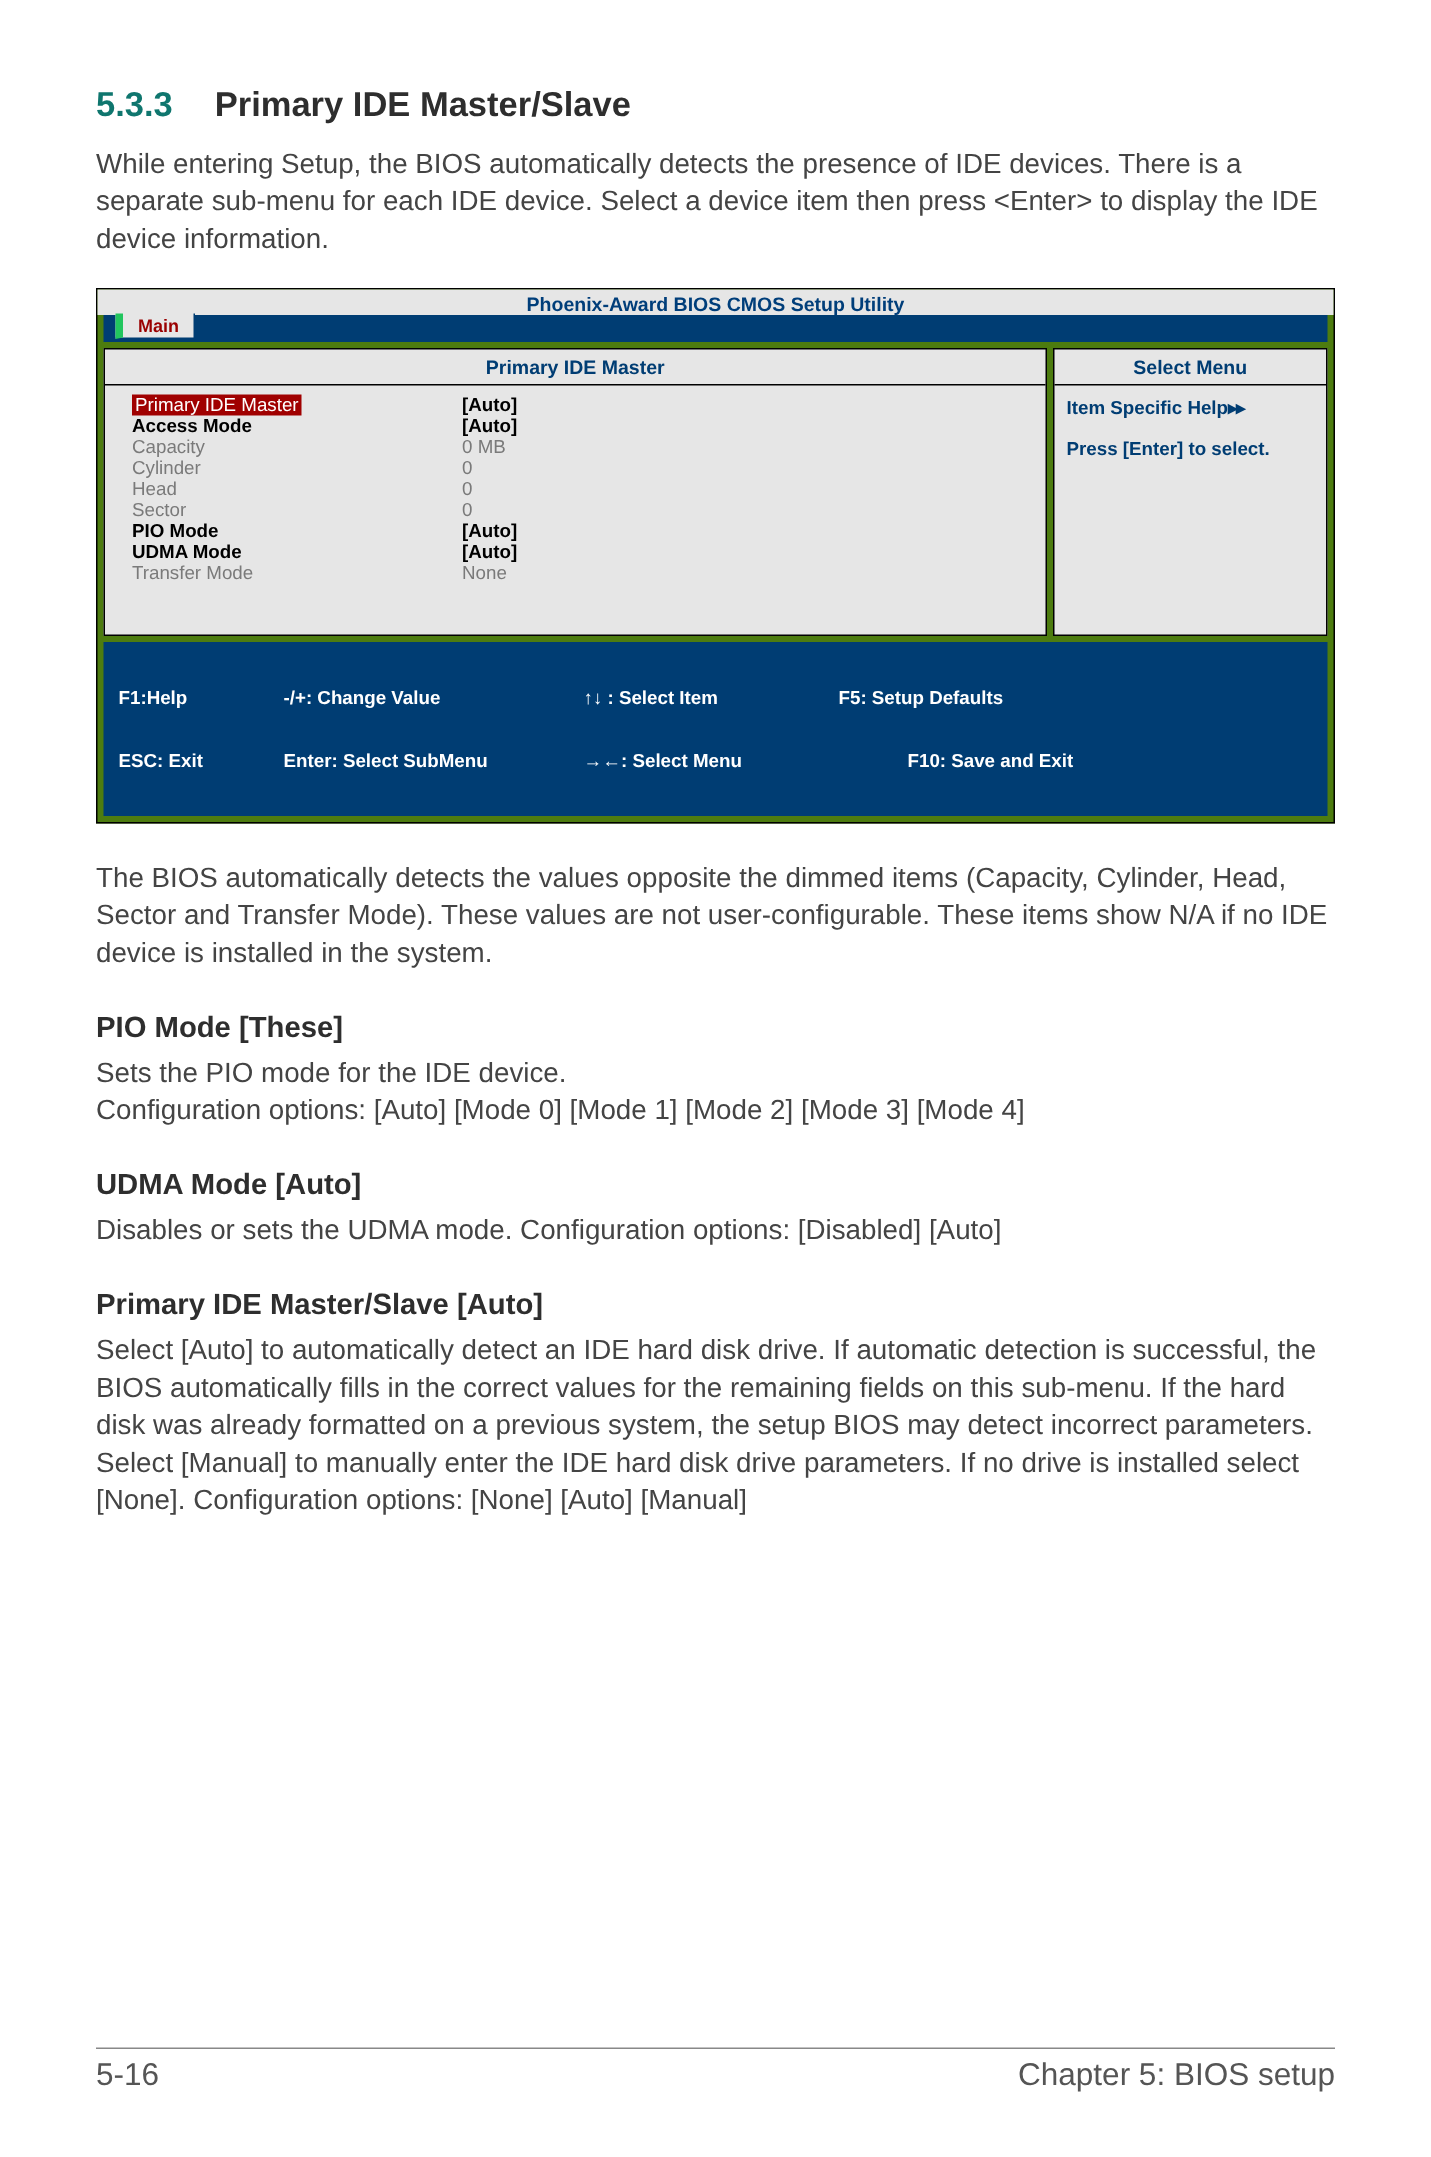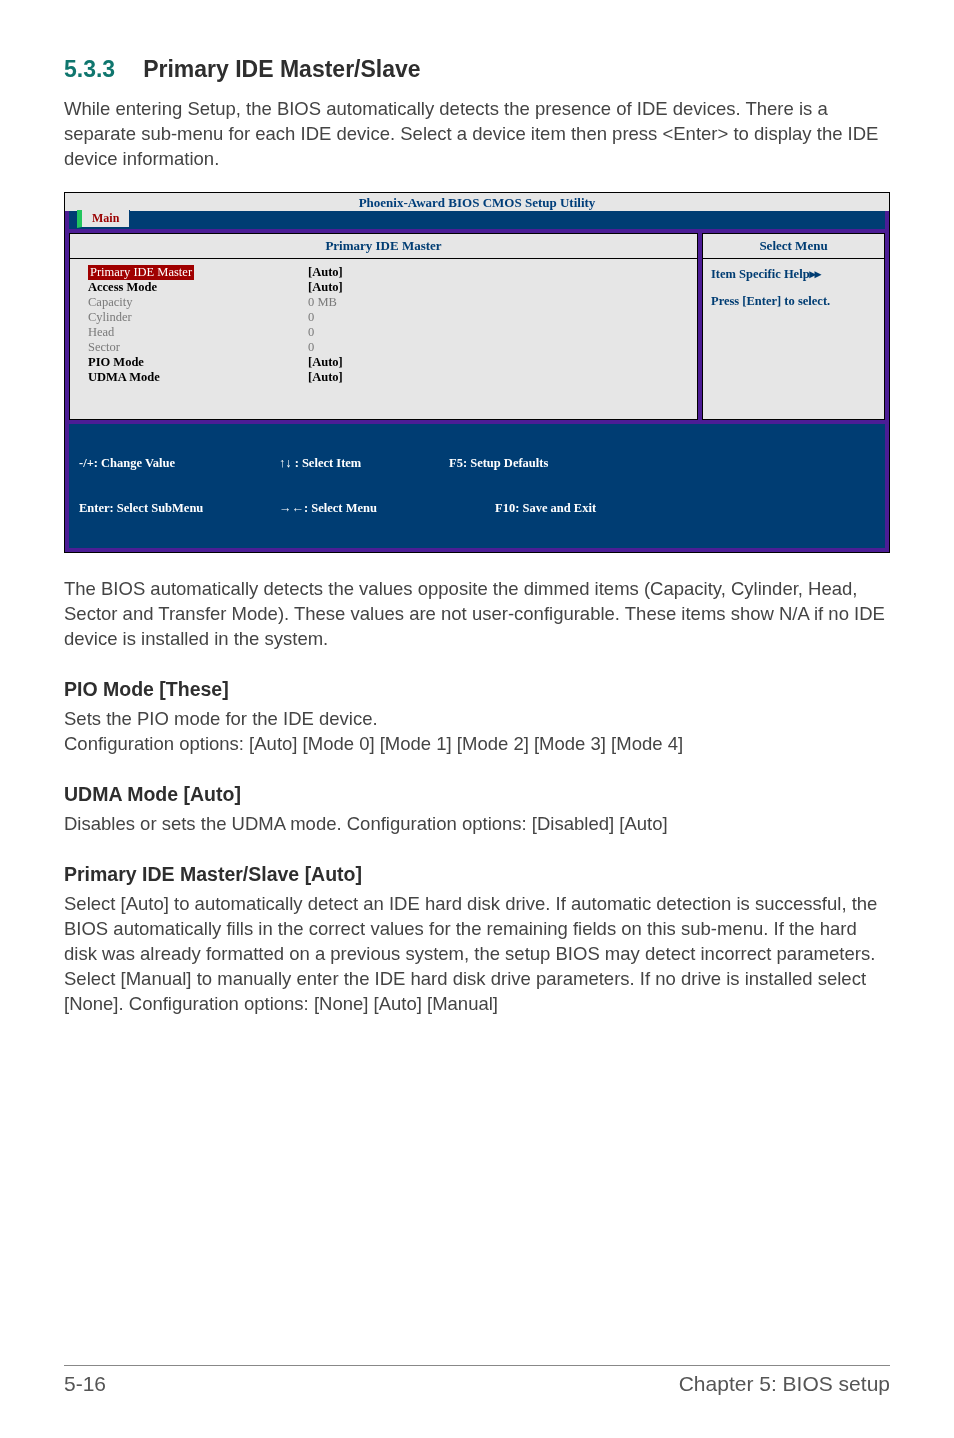--- a/index.html
+++ b/index.html
@@ -13,22 +13,22 @@
   }
   .section-number { font-size: 23px; font-weight: bold; color: #0f766e; }
   .section-title  { font-size: 23px; font-weight: bold; color: #2e2e2e; }
   .section-head-row { display: flex; gap: 28px; margin-bottom: 14px; }
   .intro-para { font-size: 18.5px; line-height: 1.35; color: #444; margin-bottom: 20px; }
 
   
   .bios-box {
     width: 100%;
     border: 1px solid #000;
-    background: #4c1d95;
-    font-family: Liberation Serif, serif;
+    background: #4d7c0f;
+    font-family: Liberation Sans, sans-serif;
     font-size: 13px;
   }
   .bios-titlebar {
     background: #e6e6e6;
     color: #003e7a;
     text-align: center;
     padding: 2px 0 0 0;
     font-weight: bold;
     font-size: 13px;
   }
@@ -166,34 +166,42 @@
             <span class="bios-value bios-dim">0</span>
           </div>
           <div class="bios-row">
             <span class="bios-label bios-strong">PIO Mode</span>
             <span class="bios-value bios-strong">[Auto]</span>
           </div>
           <div class="bios-row">
             <span class="bios-label bios-strong">UDMA Mode</span>
             <span class="bios-value bios-strong">[Auto]</span>
           </div>
+          <div class="bios-row">
+            <span class="bios-label bios-dim">Transfer Mode</span>
+            <span class="bios-value bios-dim">None</span>
+          </div>
         </div>
     </div>
     <div class="bios-right">
       <div class="bios-panel-head">Select Menu</div>
       <div class="bios-right-body">
         <div>
           <span>Item Specific Help</span><span class="arrows">▸▸</span>
         </div>
         <div style="height:8px"></div>
         <div>Press [Enter] to select.</div>
       </div>
     </div>
   </div>
   <div class="bios-footer">
+    <div class="col col1">
+      <div>F1:Help</div>
+      <div>ESC: Exit</div>
+    </div>
     <div class="col col3">
       <div>-/+: Change Value</div>
       <div>Enter: Select SubMenu</div>
     </div>
     <div class="col col2">
       <div>↑↓ : Select Item</div>
       <div>→←: Select Menu</div>
     </div>
     <div class="col col4">
       <div>F5: Setup Defaults</div>

